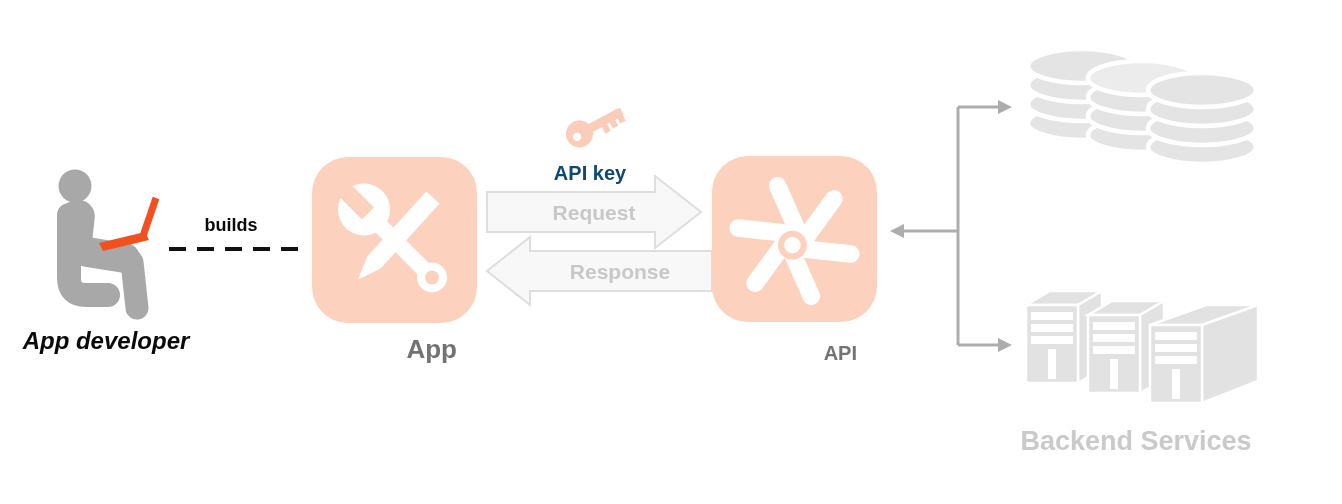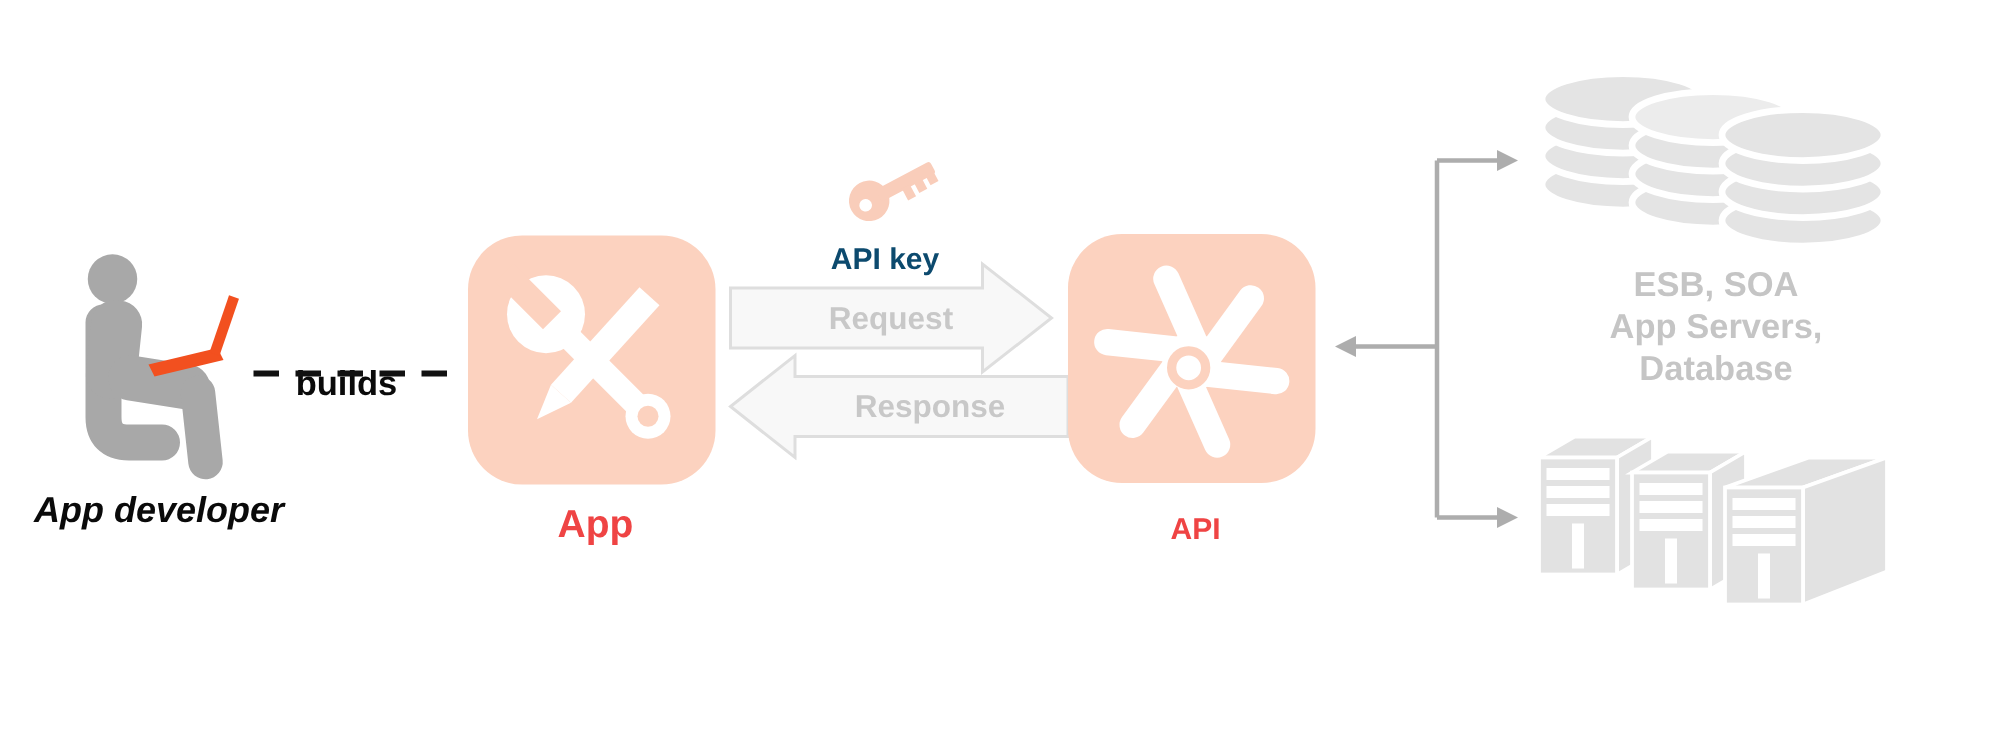--- a/index.html
+++ b/index.html
@@ -6,21 +6,21 @@
   .stage{
     position:relative;
     width:1342px;height:504px;
     background:#ffffff;
     font-family:"Liberation Sans", sans-serif;
     overflow:hidden;
   }
   .abs{position:absolute;}
   .lbl{position:absolute;text-align:center;font-weight:bold;}
   .lbl-dark{color:#0a0a0a;}
-  .lbl-muted{color:#ef4444;}
+  .lbl-muted{color:#737373;text-align:right;}
   .node{
     position:absolute;width:165px;height:166px;
     background:#fcd2bf;border-radius:36px;
   }
   .node svg{display:block;width:100%;height:100%;}
   .flow-label{
     position:absolute;text-align:center;font-weight:bold;
     font-size:21px;color:#c8c8c8;
   }
   .multiline{line-height:28px;}
@@ -38,21 +38,21 @@
       <path d="M 52 94 L 90 100" stroke="#a8a8a8" stroke-width="30" stroke-linecap="round" fill="none"></path>
       <path d="M 97 104 L 102 150" stroke="#a8a8a8" stroke-width="23" stroke-linecap="round" fill="none"></path>
     </g>
     <g>
       <polygon points="64,85 110,74 114,82 68,93" fill="#f2501f"></polygon>
       <path d="M 108 78 L 121 40" stroke="#f2501f" stroke-width="7" stroke-linecap="butt" fill="none"></path>
     </g>
   </svg>
   <div class="lbl lbl-dark" style="left:16px;top:327px;width:180px;font-size:24px;font-style:italic;">App developer</div>
 
-  <div class="lbl lbl-dark" style="left:181px;top:215px;width:100px;font-size:23px;margin-top:27px;">builds</div>
+  <div class="lbl lbl-dark" style="left:181px;top:215px;width:100px;font-size:18px;">builds</div>
   <svg class="abs" style="left:165px;top:243px;" width="140" height="12" viewBox="0 0 140 12">
     <line x1="4" y1="6" x2="136" y2="6" stroke="#111111" stroke-width="4" stroke-dasharray="17 11"></line>
   </svg>
 
   <div class="node" style="left:312px;top:157px;">
     <svg viewBox="0 0 165 165">
 
       <circle cx="52" cy="52" r="26" fill="#ffffff"></circle>
       <polygon points="18,30 30,18 62,50 50,62" fill="#fcd2bf"></polygon>
       <path d="M 60 60 L 115 115" stroke="#ffffff" stroke-width="16" fill="none"></path>
@@ -129,25 +129,20 @@
         <ellipse cx="124" cy="38" rx="54" ry="17" fill="#ececec"></ellipse>
       </g>
       <g>
         <ellipse cx="184" cy="107" rx="54" ry="17"></ellipse>
         <ellipse cx="184" cy="88" rx="54" ry="17"></ellipse>
         <ellipse cx="184" cy="69" rx="54" ry="17"></ellipse>
         <ellipse cx="184" cy="50" rx="54" ry="17"></ellipse>
       </g>
     </g>
   </svg>
-  <div class="lbl multiline" style="left:1024px;top:175px;width:240px;font-size:23px;color:#c5c5c5;">
-    <div>ESB, SOA</div>
-    <div>App Servers,</div>
-    <div>Database</div>
-  </div>
 
   <svg class="abs" style="left:1018px;top:283px;" width="250" height="125" viewBox="0 0 250 125">
     <g fill="#e2e2e2" stroke="#ffffff" stroke-width="2.5">
       <g transform="translate(8,2)">
         <polygon points="0,20 52,20 76,6 24,6"></polygon>
         <polygon points="52,20 76,6 76,84 52,98"></polygon>
         <rect x="0" y="20" width="52" height="78"></rect>
         <g fill="#ffffff" stroke="none">
           <rect x="5" y="27" width="42" height="8"></rect>
             <rect x="5" y="39" width="42" height="8"></rect>
@@ -172,14 +167,15 @@
         <rect x="0" y="20" width="52" height="78"></rect>
         <g fill="#ffffff" stroke="none">
           <rect x="5" y="27" width="42" height="8"></rect>
             <rect x="5" y="39" width="42" height="8"></rect>
           <rect x="5" y="51" width="42" height="8"></rect>
             <rect x="22" y="64" width="8" height="30"></rect>
         </g>
       </g>
     </g>
   </svg>
+  <div class="lbl" style="left:986px;top:426px;width:300px;font-size:27px;color:#cacaca;">Backend Services</div>
 
 </div>
 
 </body></html>

